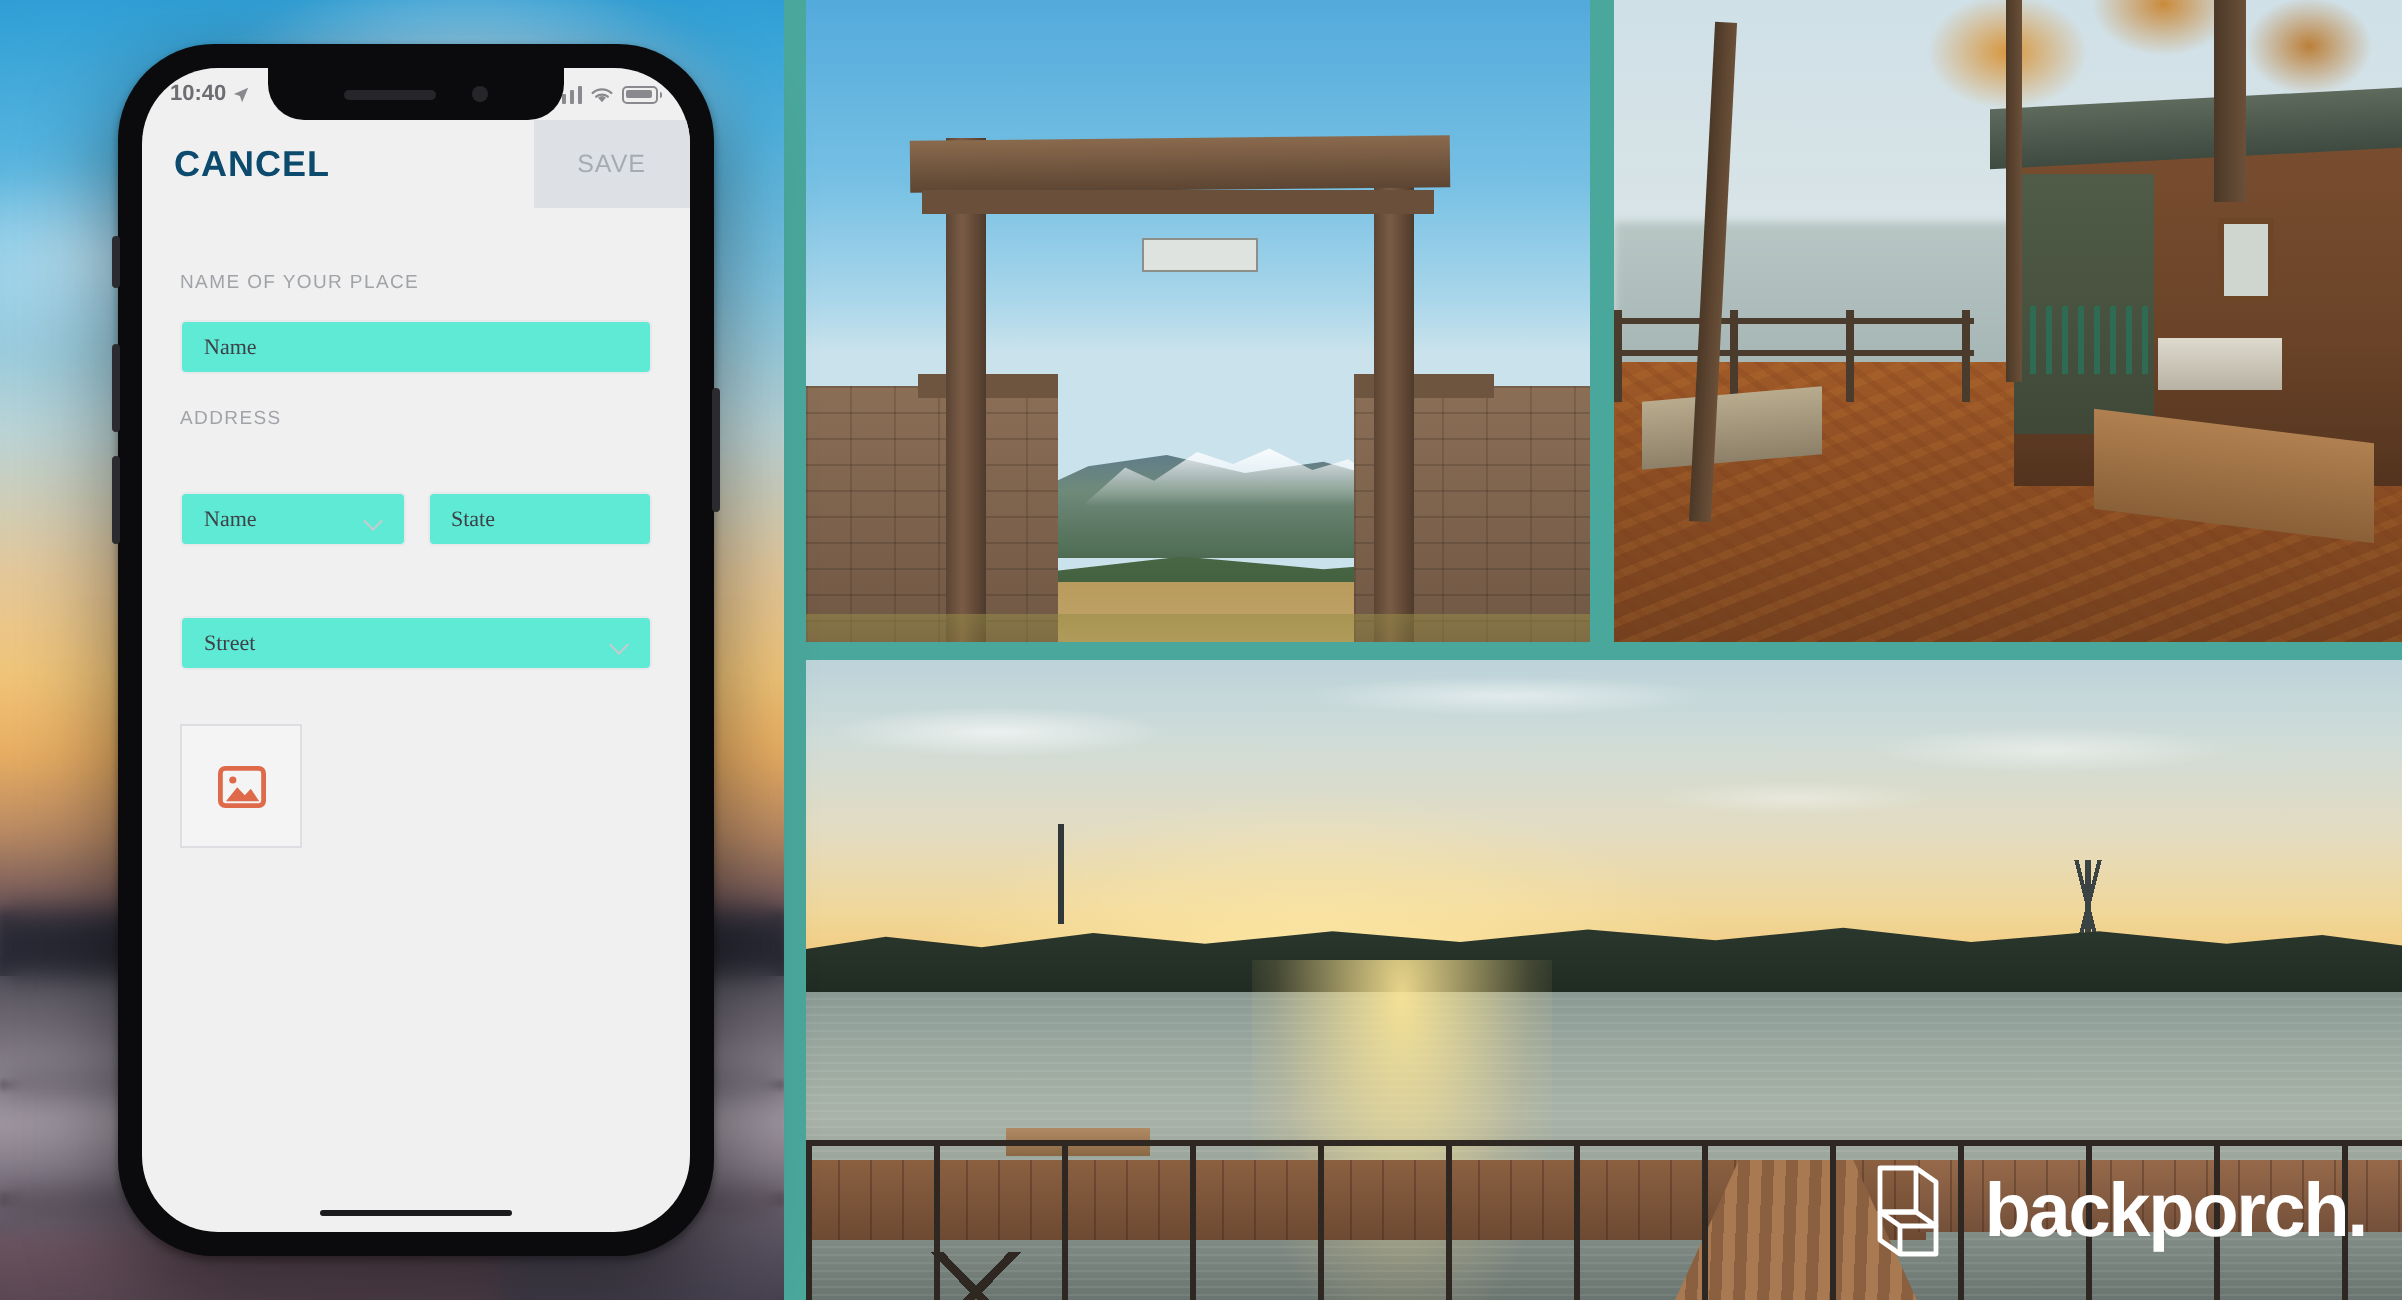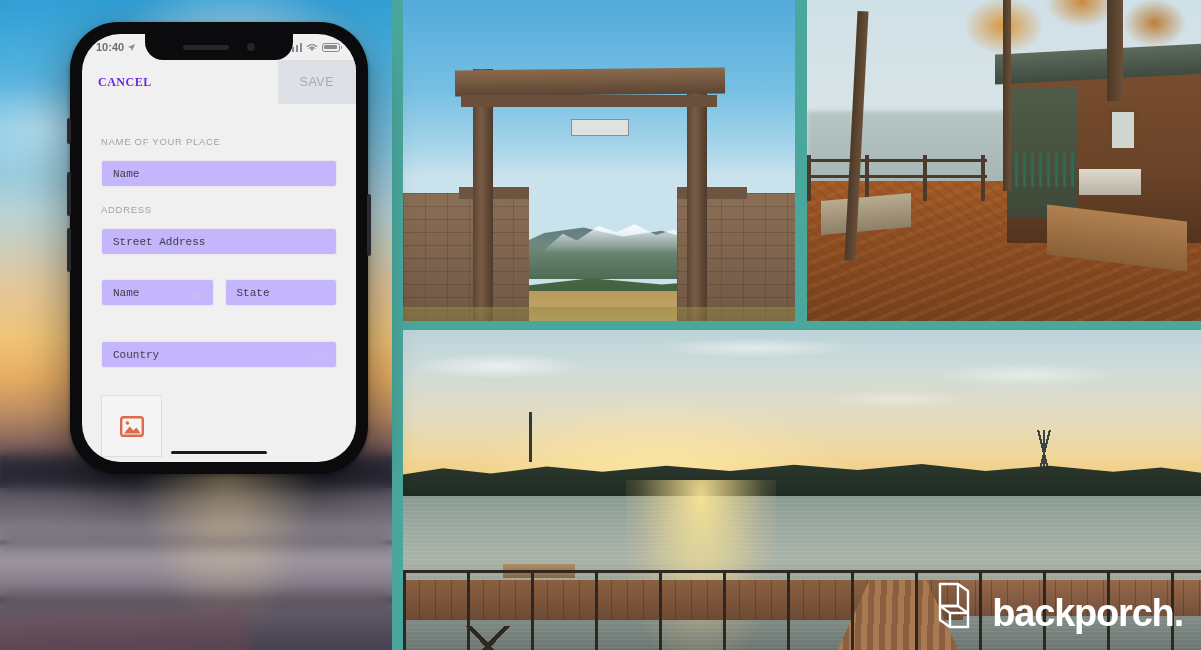--- a/index.html
+++ b/index.html
@@ -317,38 +317,38 @@
   .lk-xbrace {
     position: absolute; left: 0; top: 296px; width: 170px; height: 34px;
     background:
       linear-gradient(46deg, transparent 47%, #2e2722 47% 50%, transparent 50%),
       linear-gradient(-46deg, transparent 47%, #2e2722 47% 50%, transparent 50%);
   }
 
   
   .logo {
     position: absolute; right: 18px; bottom: 18px;
-    display: flex; align-items: flex-end; gap: 12px;
+    display: flex; align-items: center; gap: 12px;
     z-index: 5;
   }
   .logo-mark { width: 46px; height: 52px; flex: none; }
   .logo-word {
     color: #fff;
     font-size: 38px;
     font-weight: bold;
     letter-spacing: -1.2px;
     line-height: 1;
     font-family: "Liberation Sans", sans-serif;
   }
 
   
   .phone {
     position: absolute;
-    left: 70px; top: 22px;
-    width: 298px; height: 452px;
+    left: 59px; top: 22px;
+    width: 298px; height: 606px;
     background: #0b0b0d;
     border-radius: 48px;
     box-shadow: 0 18px 48px rgba(0,0,0,.48), 0 2px 5px rgba(0,0,0,.4);
     z-index: 10;
   }
   .phone-side {
     position: absolute; background: #2b2b2f; border-radius: 2px;
   }
   .side-mute  { left: -3px; top: 96px;  width: 4px; height: 26px; }
   .side-volup { left: -3px; top: 150px; width: 4px; height: 44px; }
@@ -401,45 +401,45 @@
     position: absolute; left: 1.2px; top: 1.2px; bottom: 1.2px; right: 2.5px;
     background: #8a8a8e; border-radius: 1px; display: block;
   }
 
   .app-header {
     position: absolute; left: 0; right: 0; top: 26px; height: 44px;
     display: flex; align-items: center; justify-content: space-between;
     padding-left: 16px;
   }
   .cancel-btn {
-    font-size: 12px; font-weight: bold; letter-spacing: .5px;
-    color: #6d28d9; background: none; border: none; cursor: pointer;
-    font-family: Liberation Serif, serif;
+    font-size: 18px; font-weight: bold; letter-spacing: .5px;
+    color: #0c4a6e; background: none; border: none; cursor: pointer;
+    font-family: Liberation Sans, sans-serif;
   }
   .save-btn {
     height: 44px; padding: 0 22px;
     background: #dde0e5; color: #a6abb3;
     border: none; cursor: pointer;
     font-size: 12.5px; letter-spacing: .5px;
     font-family: "Liberation Sans", sans-serif;
   }
 
   .form { position: absolute; left: 0; right: 0; top: 80px; bottom: 0; padding: 22px 19px 0; }
   .field-label {
     font-size: 9.5px; letter-spacing: .7px; color: #a0a3a8;
     margin-bottom: 7px; text-transform: uppercase;
   }
   .input {
     width: 100%; height: 27px;
-    background: #c4b5fd; border: 1px solid #e6e8ea; border-radius: 3px;
+    background: #5eead4; border: 1px solid #e6e8ea; border-radius: 3px;
     display: flex; align-items: center;
     padding: 0 11px;
     font-size: 11px; color: #3e4148;
     position: relative;
-    font-family: Liberation Mono, monospace;
+    font-family: Liberation Serif, serif;
     margin-top: 13px;
   }
   .input.select::after {
     content: ""; position: absolute; right: 12px; top: 10px;
     width: 6px; height: 6px;
     border-right: 1.4px solid #c7cace; border-bottom: 1.4px solid #c7cace;
     transform: rotate(45deg);
   }
   .gap-lg { height: 17px; }
   .gap-sm { height: 11px; }
@@ -595,35 +595,34 @@
       </div>
 
       <div class="form">
 
         <div class="field-label">NAME OF YOUR PLACE</div>
         <div class="input">Name</div>
 
         <div class="gap-lg"></div>
 
         <div class="field-label">ADDRESS</div>
-        <div class="input">Street Address</div>
 
         <div class="gap-sm"></div>
 
         <div class="row2">
           <div class="input select">Name</div>
           <div class="input">State</div>
         </div>
 
         <div class="gap-sm"></div>
 
 
         <div class="gap-sm"></div>
 
-        <div class="input select">Country</div>
+        <div class="input select">Street</div>
 
         <div class="photo-drop">
           <svg class="photo-icon" viewBox="0 0 24 21">
             <rect x="1.2" y="1.2" width="21.6" height="18.6" rx="2.4" fill="none" stroke="#df6a4a" stroke-width="2.4"></rect>
             <circle cx="7.4" cy="7" r="1.8" fill="#df6a4a"></circle>
             <path d="M4 17.6 L9.6 10.6 L13.4 14.6 L16.4 11.4 L20.6 17.6 Z" fill="#df6a4a"></path>
           </svg>
         </div>
       </div>
 

